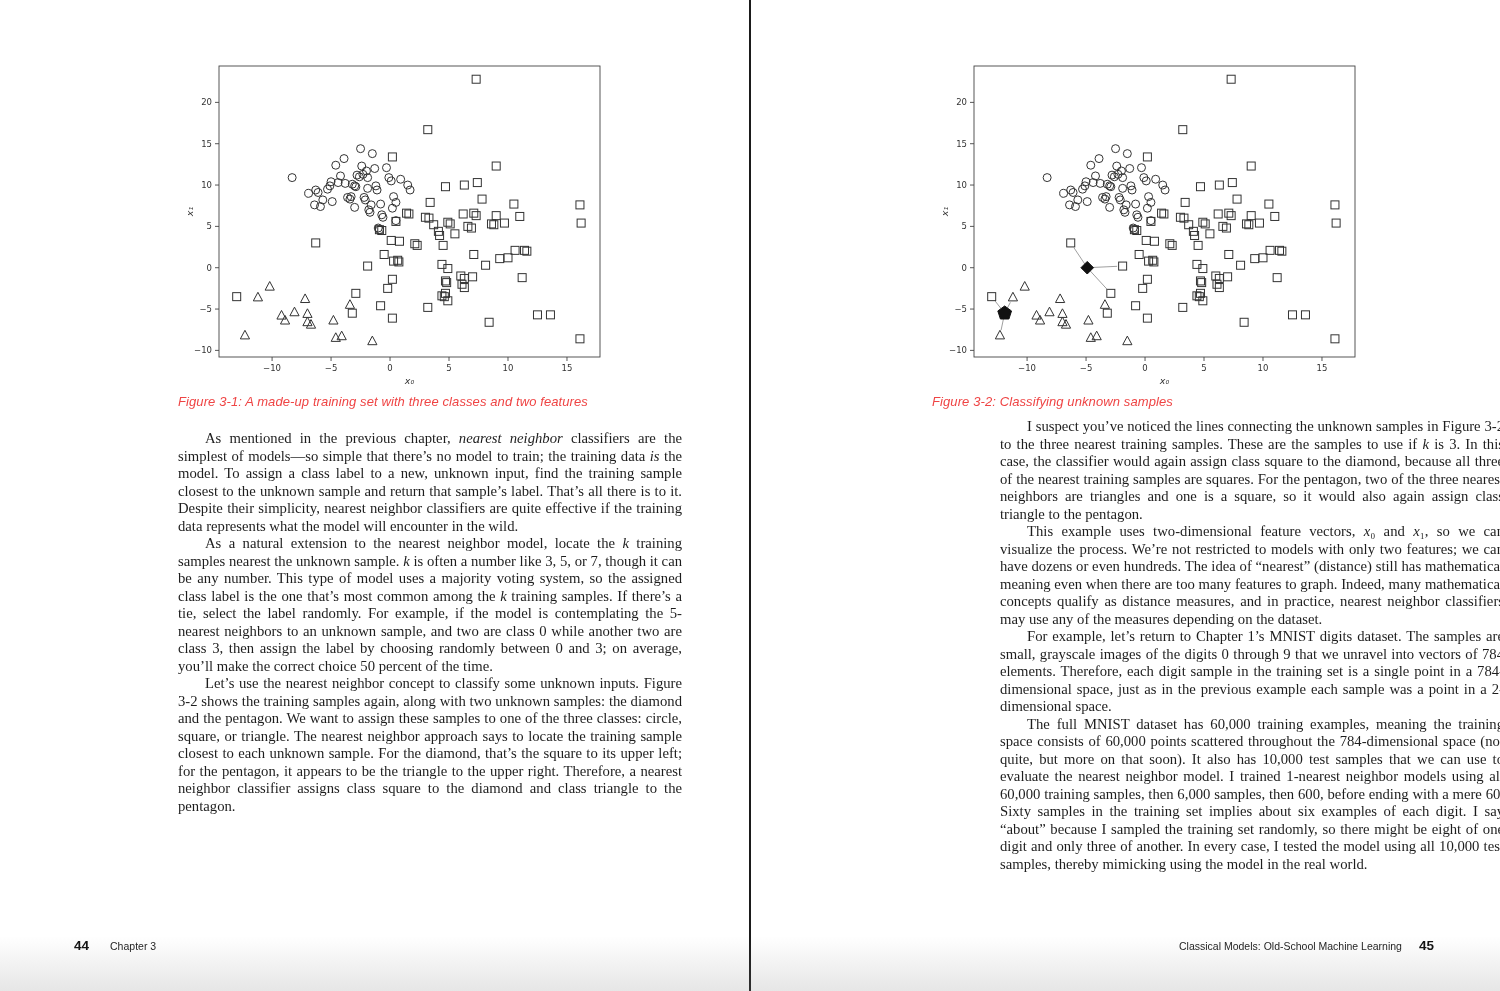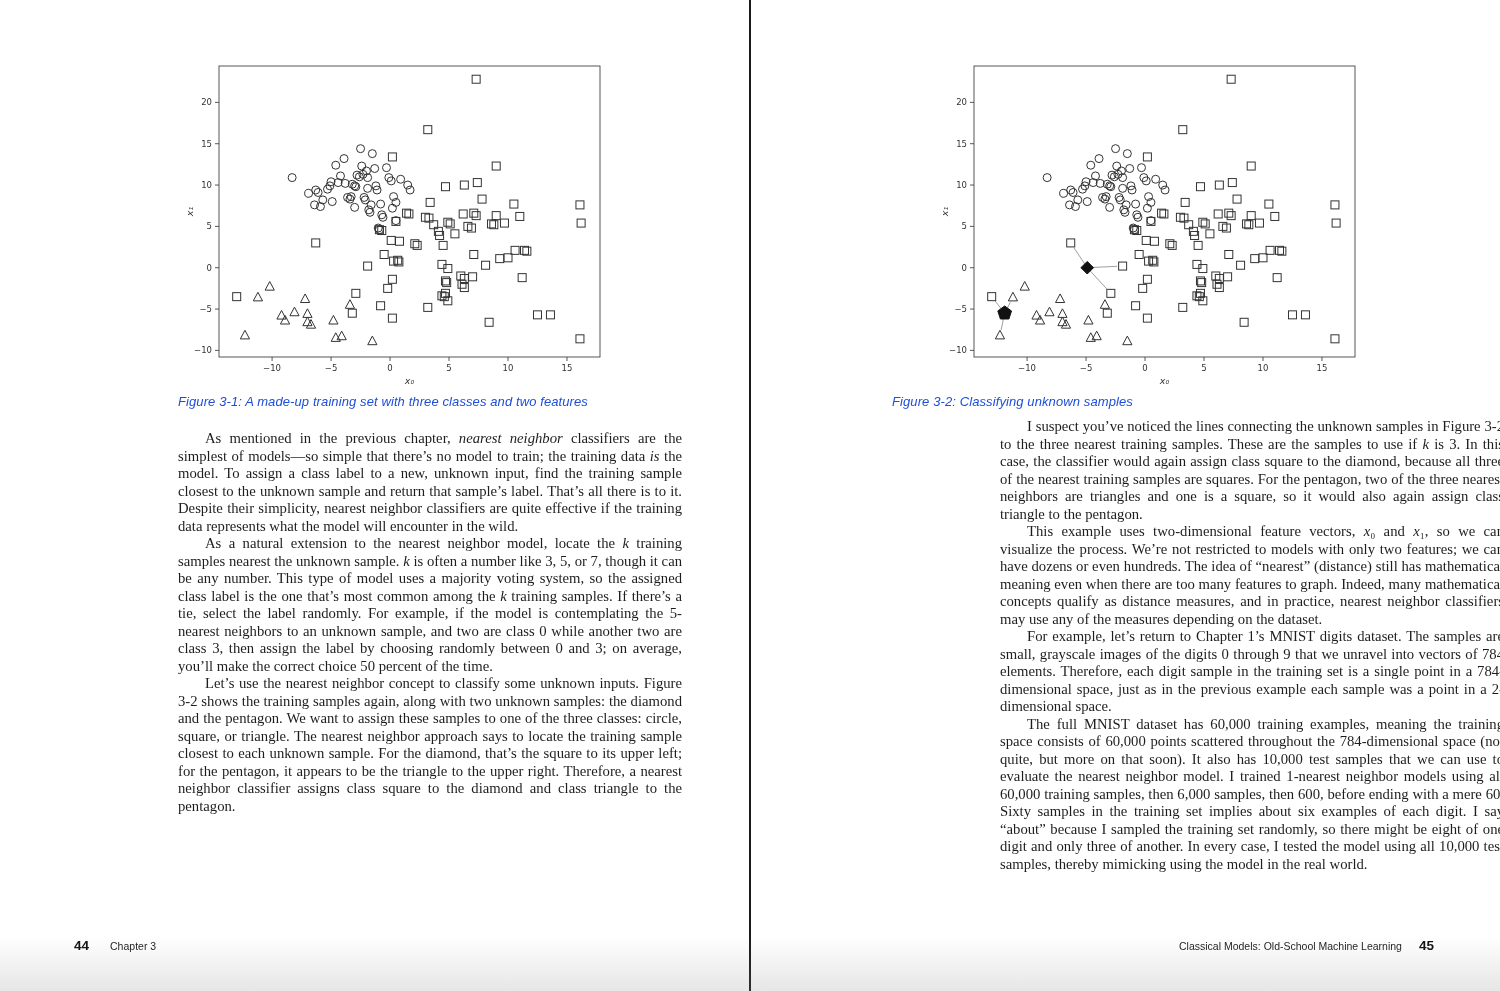--- a/index.html
+++ b/index.html
@@ -16,24 +16,24 @@
     position:absolute; left:0; bottom:0; width:1500px; height:55px;
     background:linear-gradient(to bottom, rgba(130,130,130,0) 0%, rgba(130,130,130,0.20) 100%);
     pointer-events:none;
   }
   .fig-svg { position:absolute; width:437px; height:334px; }
   #fig1 { left:183px; top:56px; }
   #fig2 { left:938px; top:56px; }
   .caption {
     position:absolute; width:520px;
     font-family:"Liberation Sans", sans-serif; font-style:italic;
-    font-size:13px; color:#1d4ed8; letter-spacing:0.1px; white-space:nowrap;
+    font-size:13px; color:#ef4444; letter-spacing:0.1px; white-space:nowrap;
   }
   #caption-left  { left:178px; top:394px; }
-  #caption-right { left:892px; top:394px; }
+  #caption-right { left:932px; top:394px; }
   .body-col {
     position:absolute; width:504px; top:418px;
     font-size:14.7px; line-height:17.5px; color:#1d1d1d;
     text-align:justify;
   }
   #body-left  { left:178px;margin-top:12px; }
   #body-right { left:972px;margin-left:28px; }
   .body-col p { margin:0; text-indent:27px; }
   .footer {
     position:absolute; top:936px;

